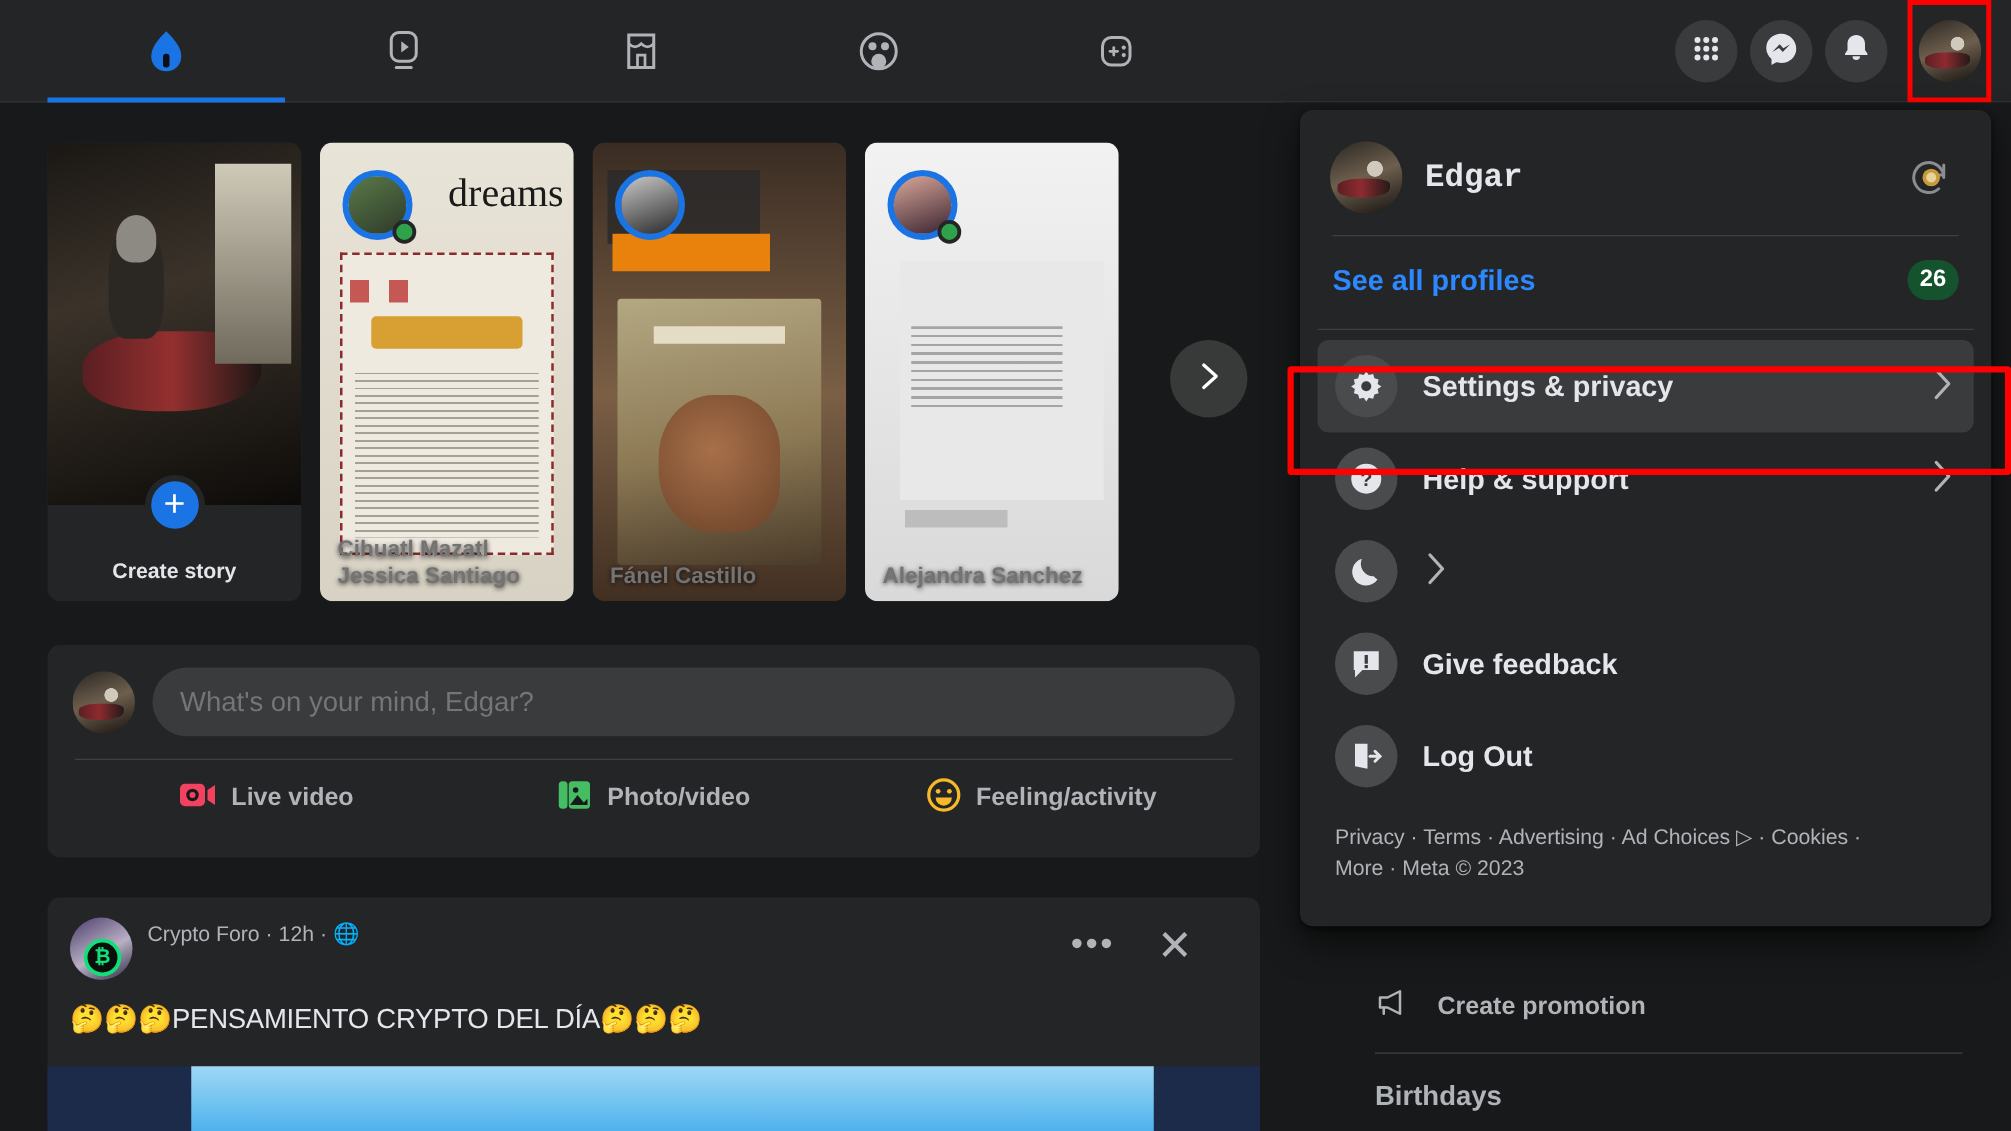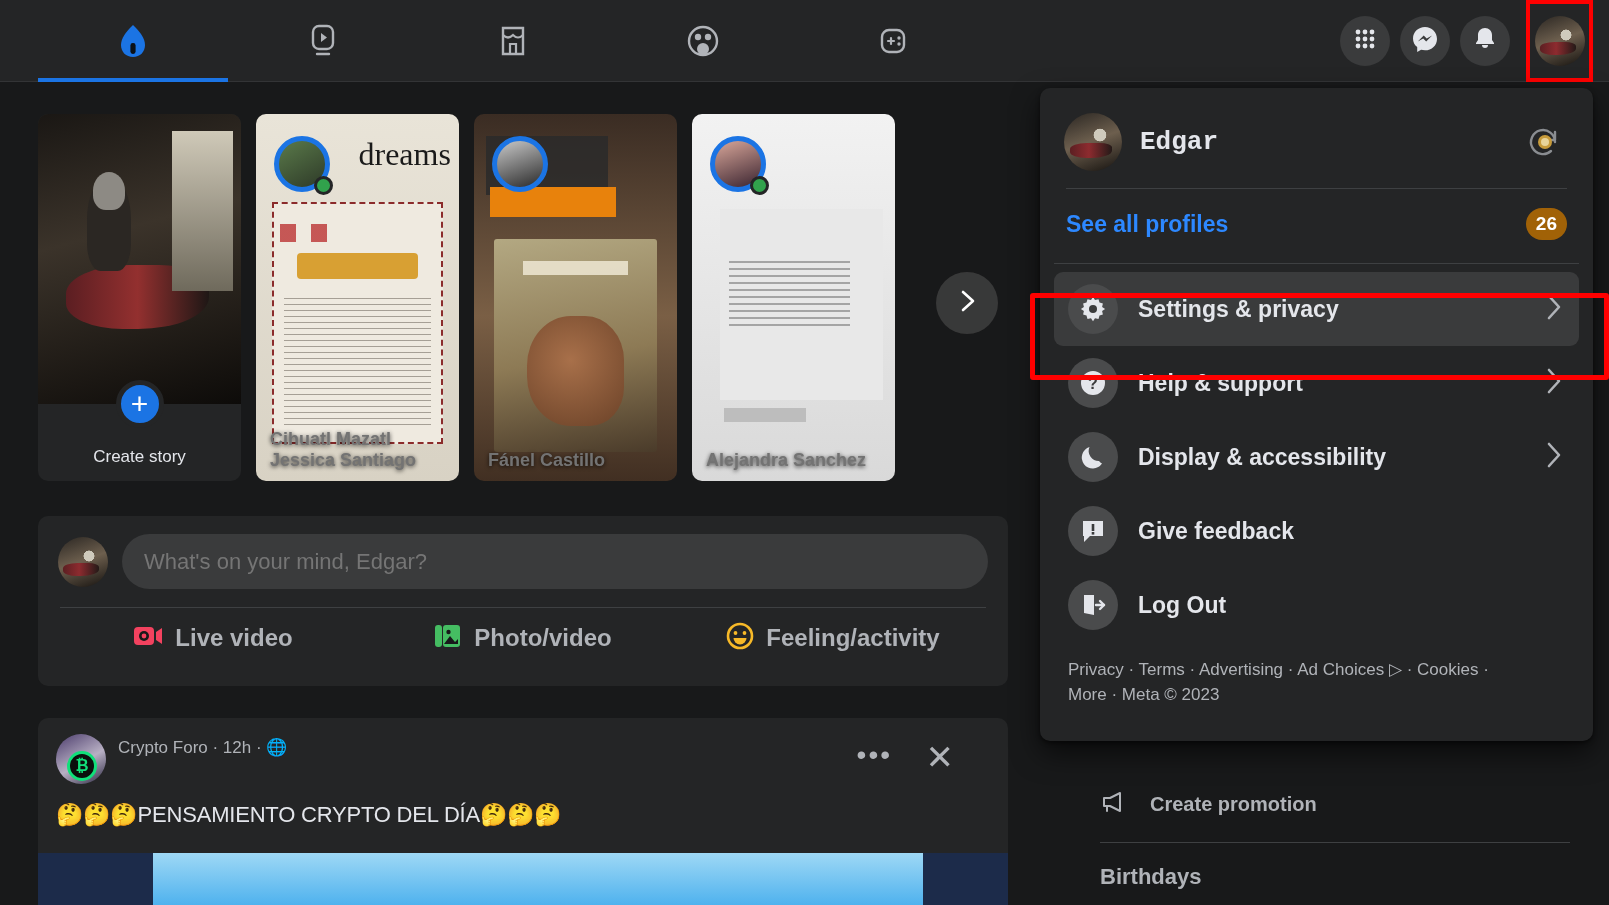--- a/index.html
+++ b/index.html
@@ -83,21 +83,21 @@
   }
   .cs-photo { position: absolute; left:0; top:0; width: 203px; height: 290px; }
   .cs-plus {
     position: absolute; left: 50%; top: 290px; transform: translate(-50%,-50%);
     width: 48px; height: 48px; border-radius: 50%; background: #1B74E4;
     border: 5px solid #242526; display:flex; align-items:center; justify-content:center;
     color:#fff; font-size: 30px; line-height: 1; font-weight: 300;
   }
   .cs-label {
     position: absolute; left: 0; right: 0; bottom: 14px; text-align: center;
-    font-size: 17px; font-weight: normal; color: #E4E6EB;
+    font-size: 17px; font-weight: bold; color: #E4E6EB;
   }
   .story-next {
     position: absolute; left: 936px; top: 272px; width: 62px; height: 62px;
     border-radius: 50%; background: rgba(60,60,60,.92);
     display:flex; align-items:center; justify-content:center; cursor:pointer; z-index: 5;
   }
 
   
   .composer {
     position: absolute; left: 38px; top: 516px; width: 970px; height: 170px;
@@ -117,21 +117,21 @@
     border-radius: 40% 30% 50% 40%;
   }
   .composer-input {
     flex: 1; height: 55px; border-radius: 28px; background: #3A3B3C;
     border: none; outline: none; color: #B0B3B8; font-size: 22px;
     padding: 0 22px; font-family: "Liberation Sans", sans-serif; cursor: pointer;
   }
   .composer-divider { height:1px; background:#3E4042; margin: 18px 2px 0; }
   .composer-actions { display: flex; align-items: center; height: 60px; }
   .ca { flex:1; display:flex; align-items:center; justify-content:center; gap:12px; cursor:pointer; }
-  .ca-label { font-size: 24px; font-weight: bold; color: #B0B3B8; }
+  .ca-label { font-size: 20px; font-weight: bold; color: #B0B3B8; }
 
   
   .post {
     position: absolute; left: 38px; top: 718px; width: 970px; height: 187px;
     background: #242526; border-radius: 10px; padding: 16px 18px 0;
   }
   .post-head { display: flex; align-items: flex-start; gap: 12px; position: relative; }
   .post-av {
     width: 50px; height: 50px; border-radius: 50%; flex: none; position: relative;
     background: linear-gradient(150deg,#4a3a6b,#b8b0c4 55%,#2b2740);
@@ -201,21 +201,21 @@
     position:absolute; right: 12px; top: 50%; transform: translateY(-50%);
     width: 48px; height: 48px; cursor:pointer;
   }
   .menu-sep { height: 1px; background: #3E4042; margin: 6px 12px 0; }
   .menu-seeall {
     display:flex; align-items:center; justify-content:space-between;
     height: 70px; padding: 0 12px; cursor: pointer;
   }
   .seeall-label { font-size: 23px; font-weight: bold; color: #2D88FF; }
   .badge {
-    min-width: 40px; height: 32px; border-radius: 16px; background: #a16207;
+    min-width: 40px; height: 32px; border-radius: 16px; background: #14532d;
     color: #fff; font-size: 19px; font-weight: bold;
     display:flex; align-items:center; justify-content:center; padding: 0 10px;
   }
   .menu-sep2 { height: 1px; background: #3E4042; margin: 4px 0 8px; }
 
   .mrow {
     display:flex; align-items:center; gap: 20px; height: 74px;
     padding: 0 14px; border-radius: 9px; cursor: pointer; position: relative;
   }
   .mrow.hl { background: #3A3B3C; }
@@ -538,21 +538,20 @@
           </svg>
       </span>
     </div>
 
     <div class="mrow">
       <span class="mrow-icon">
         <svg width="28" height="28" viewBox="0 0 28 28">
           <path d="M20 18A10 10 0 0 1 10.5 4 11 11 0 1 0 23 20.5 10 10 0 0 1 20 18z" fill="#E4E6EB"></path>
         </svg>
       </span>
-      <span class="mrow-label">Display &amp; accessibility</span>
       <span class="chev">
         <svg width="22" height="30" viewBox="0 0 22 30">
             <path d="M6 4 L16 15 L6 26" fill="none" stroke="#B0B3B8" stroke-width="2.6" stroke-linecap="round" stroke-linejoin="round"></path>
           </svg>
       </span>
     </div>
 
     <div class="mrow">
       <span class="mrow-icon">
         <svg width="28" height="28" viewBox="0 0 28 28">

